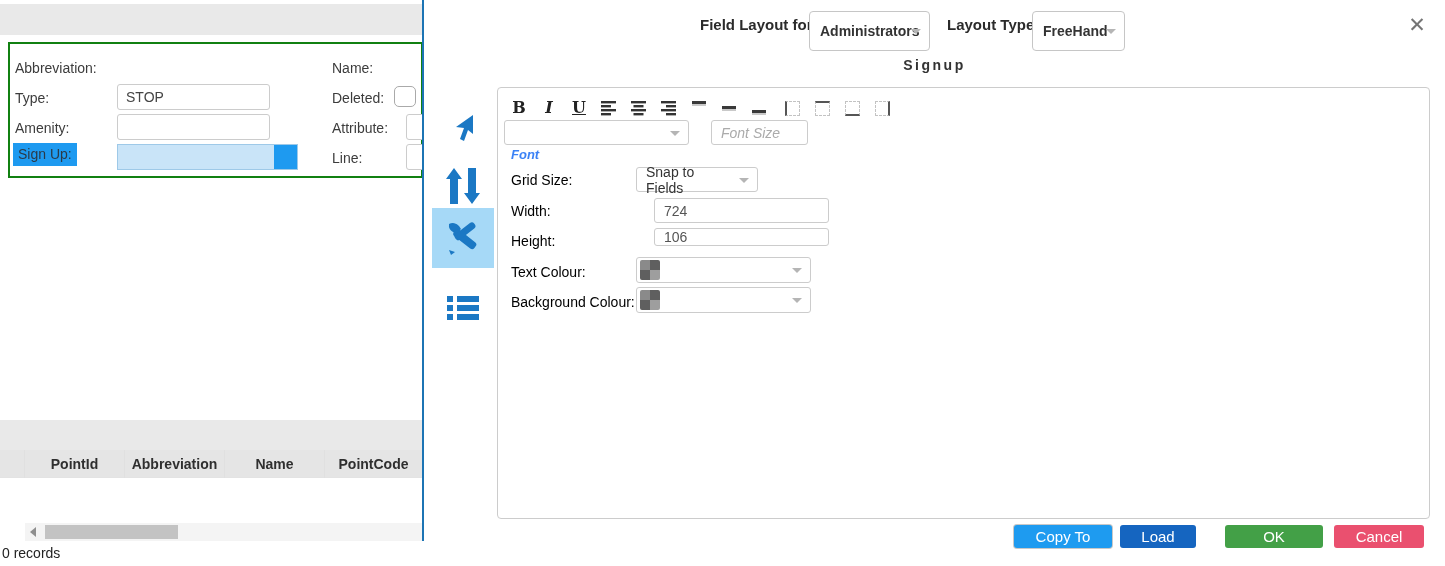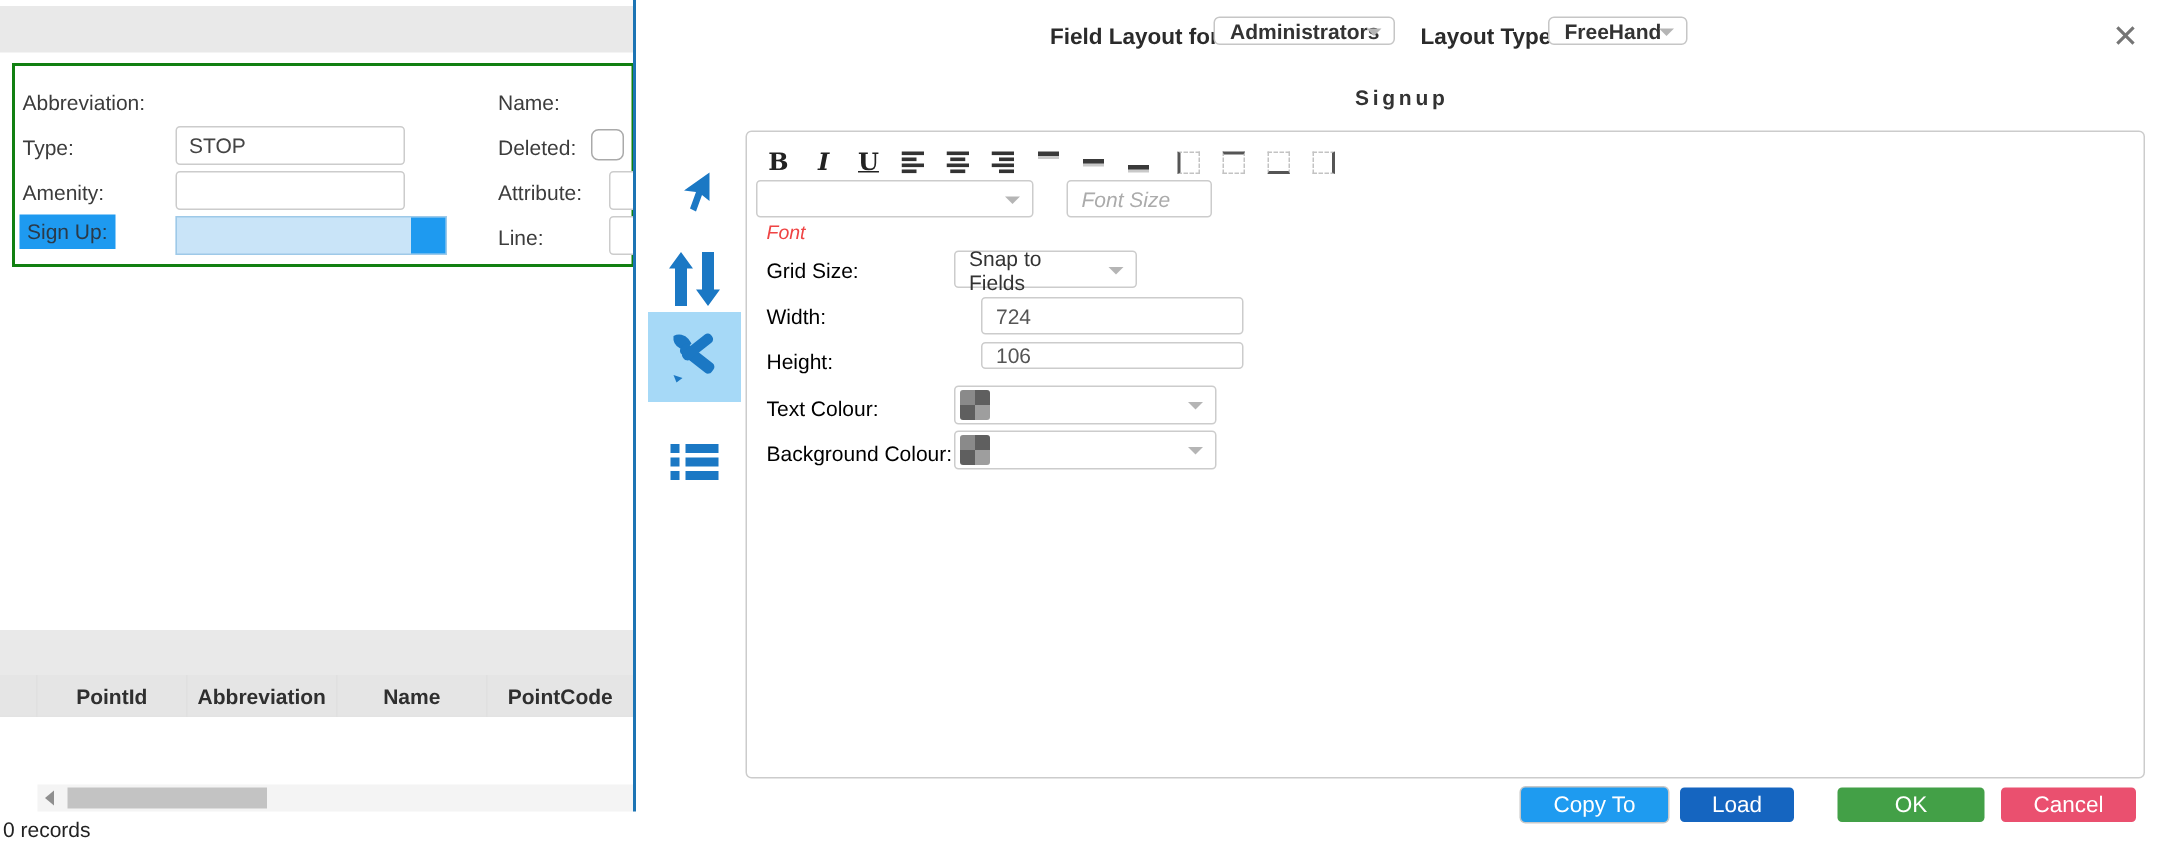--- a/index.html
+++ b/index.html
@@ -25,21 +25,21 @@
   .gh-cell:first-child { border-left:none; }
   .scroll-track { position:absolute; left:25px; top:523px; width:398px; height:18px; background:#f4f4f4; }
   .scroll-arrow { position:absolute; left:30px; top:527px; width:0; height:0; border-top:5px solid transparent; border-bottom:5px solid transparent; border-right:6px solid #8f8f8f; }
   .scroll-thumb { position:absolute; left:45px; top:525px; width:133px; height:14px; background:#c3c3c3; }
   .records-status { position:absolute; left:2px; top:545px; font-size:14px; color:#222; }
   
   .vline { position:absolute; left:422px; top:0; width:2px; height:541px; background:#1c74b4; z-index:5; }
   
   .dialog { position:absolute; left:424px; top:0; width:1021px; height:566px; background:#fff; }
   .dlg-hdr-label { position:absolute; font-size:15px; font-weight:bold; color:#2b2b2b; white-space:nowrap; }
-  .dlg-select { position:absolute; height:19px; border:1px solid #c6c6c6; border-radius:4px; background:#fff; font-size:14px; color:#333; display:flex; align-items:center; padding:0 24px 0 10px; }
+  .dlg-select { position:absolute; height:40px; border:1px solid #c6c6c6; border-radius:4px; background:#fff; font-size:14px; color:#333; display:flex; align-items:center; padding:0 24px 0 10px; }
   .dlg-select.bold { font-weight:bold; }
   .caret { position:absolute; right:8px; top:50%; margin-top:-2px; width:0; height:0; border-left:5px solid transparent; border-right:5px solid transparent; border-top:5px solid #b5b5b5; }
   .close-x { position:absolute; left:978px; top:10px; width:30px; height:30px; font-size:21px; color:#757575; text-align:center; line-height:30px; cursor:pointer; }
   .dlg-title { position:absolute; left:0; top:57px; width:1021px; text-align:center; font-size:14px; font-weight:bold; letter-spacing:2.5px; color:#333; }
   
   .side-tool { position:absolute; left:8px; width:62px; height:56px; display:flex; align-items:center; justify-content:center; cursor:pointer; }
   .side-tool.selected { background:#a6d9f7; }
   .list-icon-row { display:flex; gap:4px; margin:3px 0; }
   .list-sq { width:6px; height:6px; background:#1b78c4; }
   .list-bar { width:22px; height:6px; background:#1b78c4; }
@@ -55,21 +55,21 @@
   .bbox { width:15px; height:15px; border:1px dashed #c3c3c3; }
   .bbox.bl { border-left:2px solid #555; }
   .bbox.bt { border-top:2px solid #555; }
   .bbox.bb { border-bottom:2px solid #555; }
   .bbox.br { border-right:2px solid #555; }
   .ctl { position:absolute; border:1px solid #ccc; border-radius:3px; background:#fff; font-size:14px; color:#555; }
   .ctl.select { display:flex; align-items:center; padding:0 24px 0 9px; color:#333; }
   .prop-label { position:absolute; left:13px; font-size:14px; color:#000000; white-space:nowrap; }
   .swatch { position:absolute; left:3px; top:2px; width:20px; height:20px; border-radius:2px;
             background:conic-gradient(#5f5f5f 0 25%, #9e9e9e 0 50%, #5f5f5f 0 75%, #8a8a8a 0); }
-  .font-hint { position:absolute; left:13px; top:59px; font-size:13px; font-style:italic; color:#ef4444; }
+  .font-hint { position:absolute; left:13px; top:59px; font-size:13px; font-style:italic; color:#3b82f6;font-weight:bold; }
   .fs-input { font-style:italic; }
   .fs-input::placeholder { color:#ababab; font-style:italic; }
   input.ctl { padding:0 9px; font-family:"Liberation Sans",sans-serif;margin-left:18px; }
   
   .btn { position:absolute; top:525px; height:23px; border:none; border-radius:3px; color:#fff; font-size:15px; font-family:"Liberation Sans",sans-serif; cursor:pointer; line-height:23px; text-align:center; }
 </style>
 </head>
 <body>
 
 <div id="screen">

